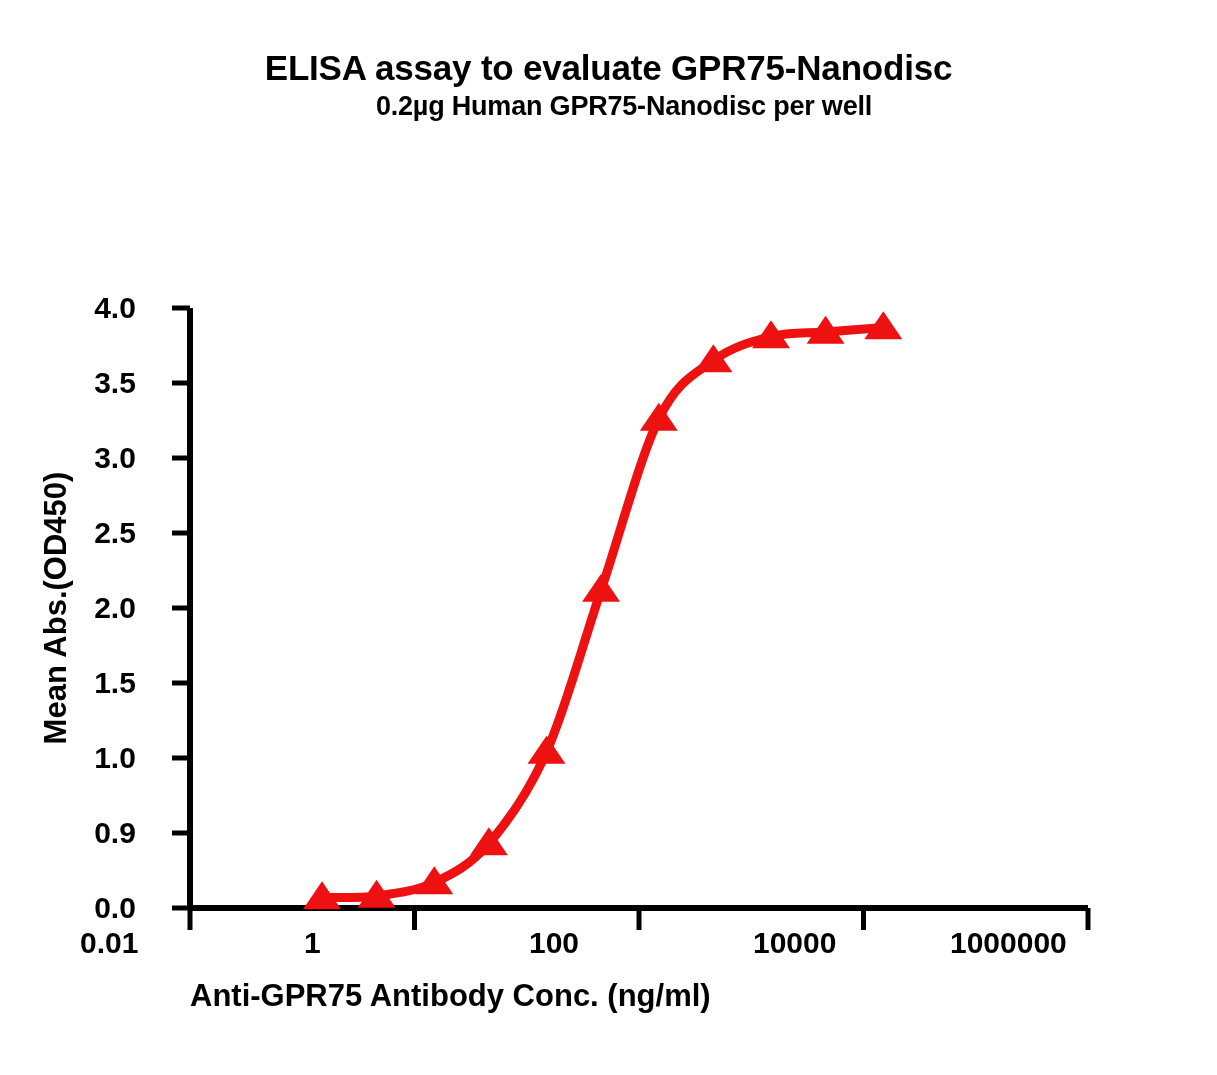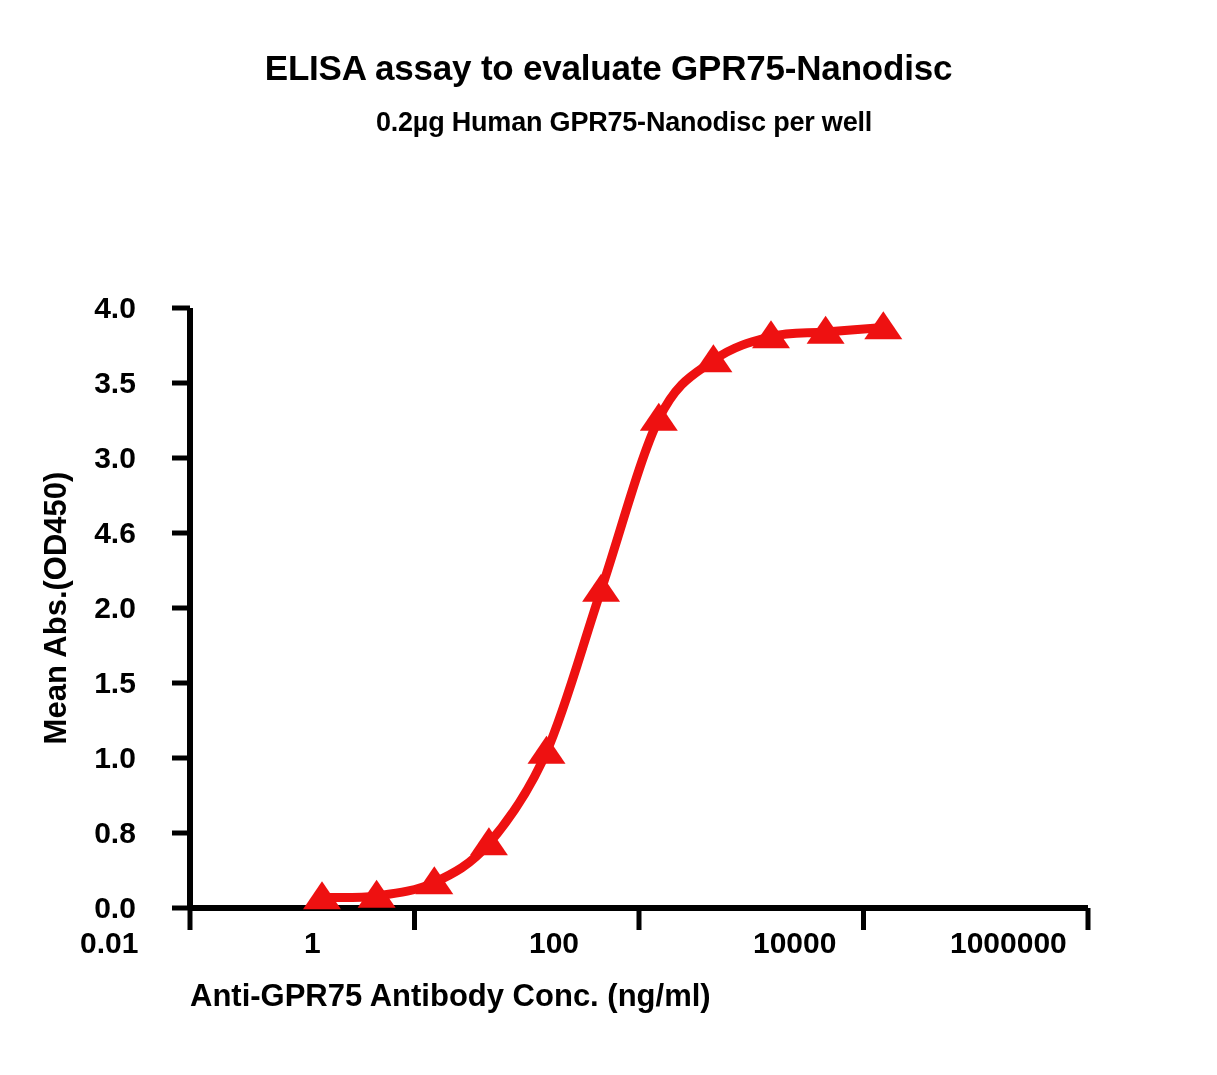--- a/index.html
+++ b/index.html
@@ -38,21 +38,21 @@
     font-weight: bold;
     letter-spacing: -0.2px;
     line-height: 1.12;
     white-space: nowrap;
   }
   .chart-subtitle {
     font-size: 27px;
     font-weight: bold;
     letter-spacing: -0.2px;
     line-height: 1.15;
-    margin-top: 20px;
+    margin-top: 4px;
     white-space: nowrap;
     padding-left: 31px;
   }
 
   
   .ylabel {
     position: absolute;
     left: 0px;
     top: 0px;
     width: 600px;
@@ -118,25 +118,25 @@
     <div class="chart-title">ELISA assay to evaluate GPR75-Nanodisc</div>
     <div class="chart-subtitle">0.2µg Human GPR75-Nanodisc per well</div>
   </div>
 
   <div class="ylabel">Mean Abs.(OD450)</div>
 
   <div class="xlabel">Anti-GPR75 Antibody Conc. (ng/ml)</div>
 
   <div class="ytick-wrap">
     <div class="ytick" style="top:893px">0.0</div>
-    <div class="ytick" style="top:818px">0.8</div>
+    <div class="ytick" style="top:818px">0.9</div>
     <div class="ytick" style="top:743px">1.0</div>
     <div class="ytick" style="top:668px">1.5</div>
     <div class="ytick" style="top:593px">2.0</div>
-    <div class="ytick" style="top:518px">4.6</div>
+    <div class="ytick" style="top:518px">2.5</div>
     <div class="ytick" style="top:443px">3.0</div>
     <div class="ytick" style="top:368px">3.5</div>
     <div class="ytick" style="top:293px">4.0</div>
   </div>
 
   <div>
     <div class="xtick" style="left:190px">0.01</div>
     <div class="xtick" style="left:414px">1</div>
     <div class="xtick" style="left:639px">100</div>
     <div class="xtick" style="left:863px">10000</div>

